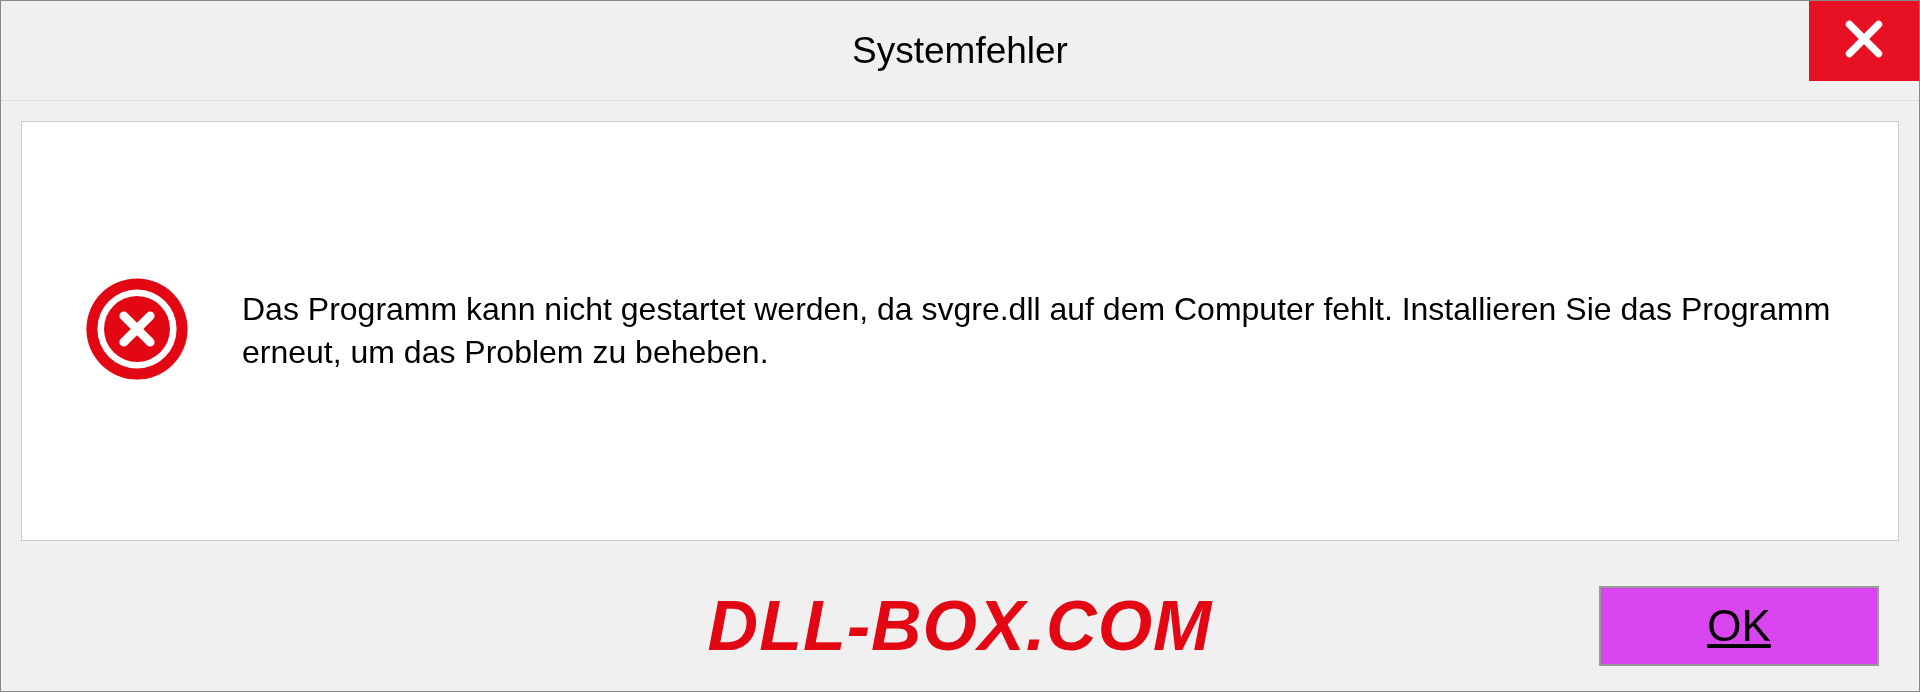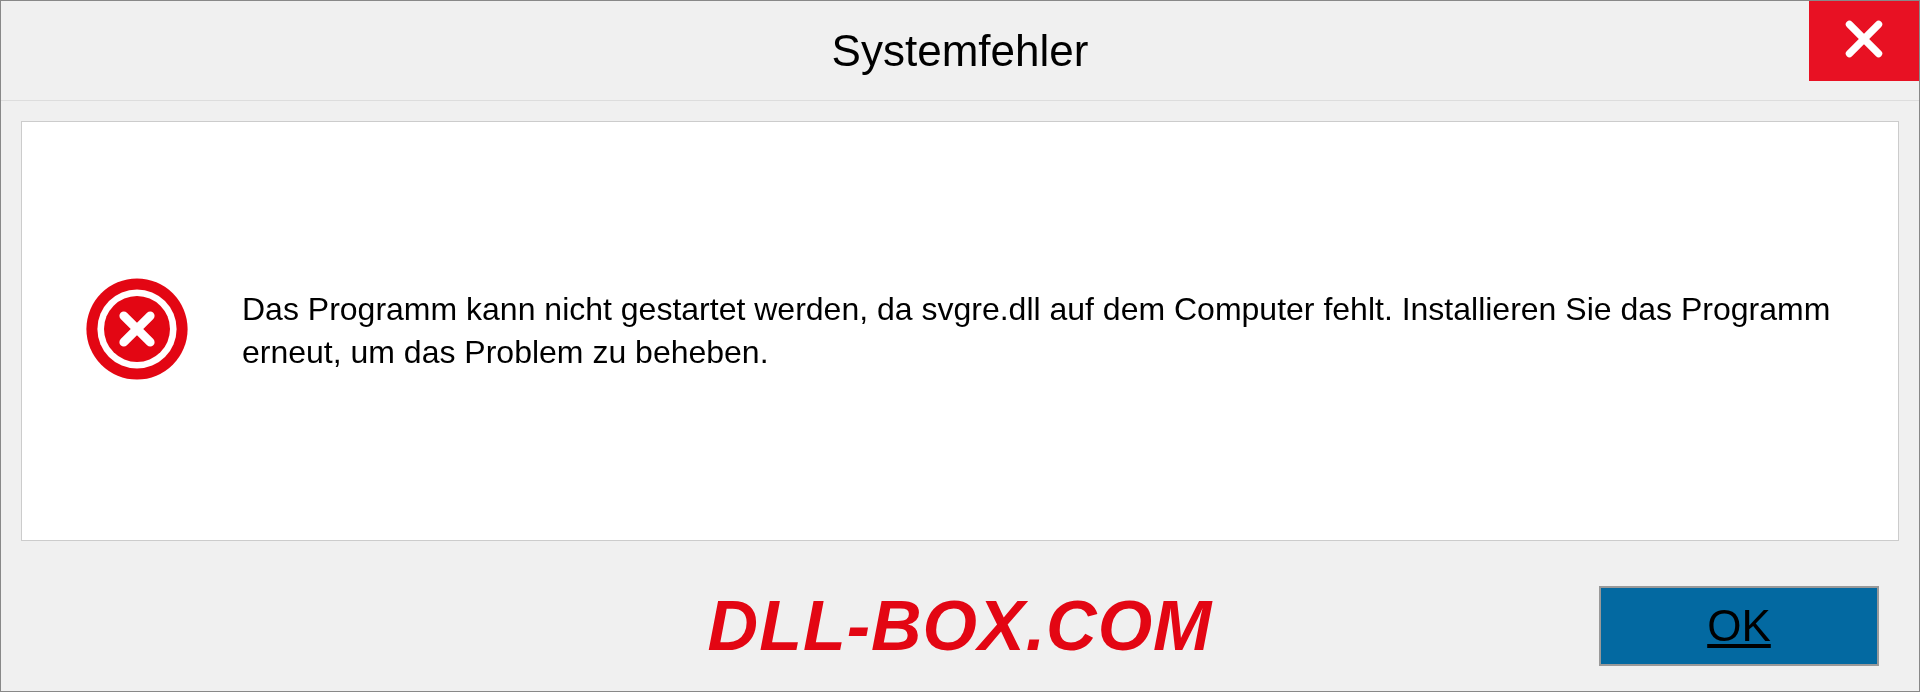--- a/index.html
+++ b/index.html
@@ -24,21 +24,21 @@
     }
     .titlebar {
       height: 100px;
       display: flex;
       align-items: center;
       justify-content: center;
       position: relative;
       border-bottom: 1px solid #ddd;
     }
     .title-text {
-      font-size: 44px;
+      font-size: 37px;
       color: #000;
       text-align: left;
     }
     .close-btn {
       position: absolute;
       right: 0;
       top: 0;
       width: 110px;
       height: 80px;
       background: #e81123;
@@ -90,21 +90,21 @@
       font-weight: 900;
       color: #e30613;
       letter-spacing: 1px;
       font-style: italic;
       font-family: Arial, sans-serif;
     }
     .ok-button {
       width: 280px;
       height: 80px;
       border: 2px solid #999;
-      background: #0369a1;
+      background: #d946ef;
       font-size: 44px;
       color: #000;
       display: flex;
       align-items: center;
       justify-content: center;
       cursor: pointer;
     }
   </style>
 </head>
 <body>

